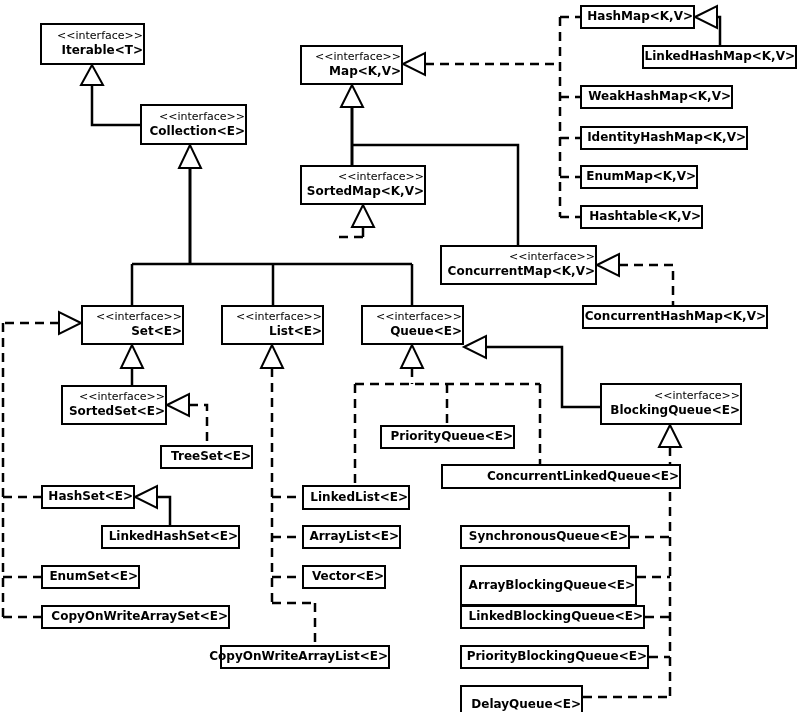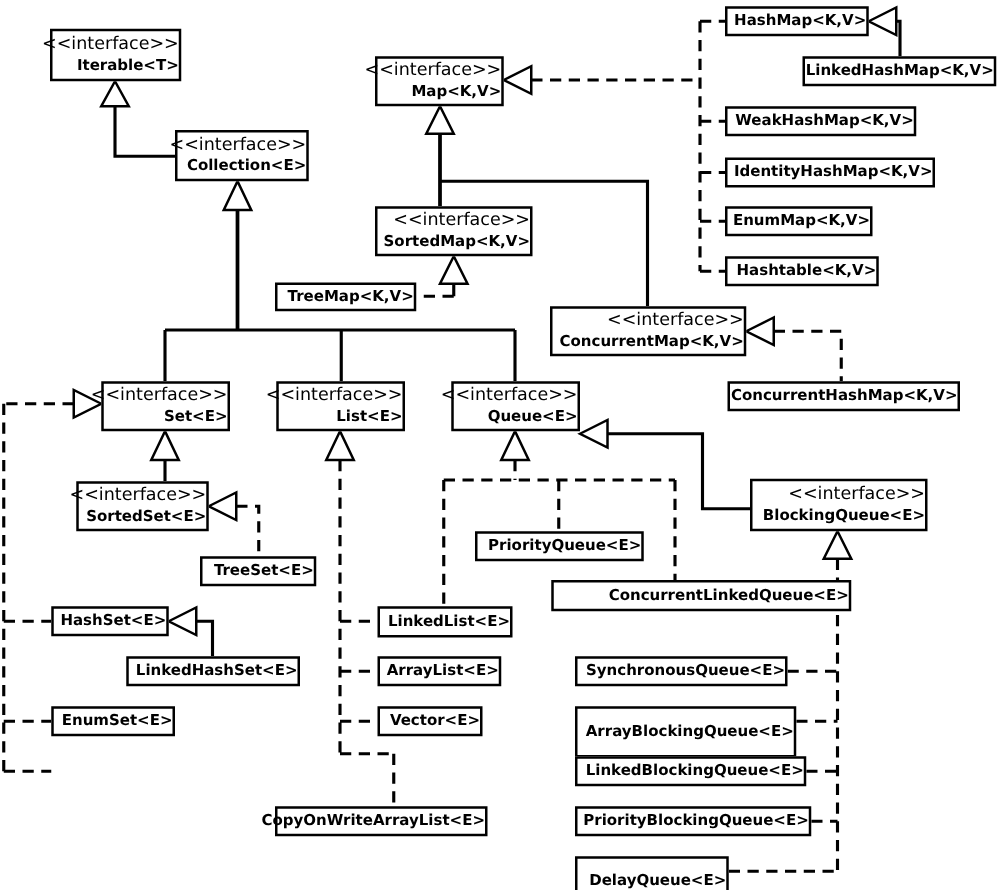--- a/index.html
+++ b/index.html
@@ -18,21 +18,21 @@
     border: 2px solid #000;
     background: #fff;
     display: flex;
     flex-direction: column;
     align-items: flex-end;
     justify-content: center;
     text-align: center;
     z-index: 2;
   }
   .node .st {
-    font-size: 14px;
+    font-size: 11px;
     font-weight: normal;
     color: #000;
     white-space: nowrap;
     line-height: 1.25;
   }
   .node .nm {
     font-size: 12px;
     font-weight: bold;
     color: #000;
     white-space: nowrap;
@@ -169,39 +169,39 @@
   </div>
   <div class="node" style="left:580px;top:165px;width:118px;height:24px">
     <div class="nm">EnumMap&lt;K,V&gt;</div>
   </div>
   <div class="node" style="left:580px;top:126px;width:168px;height:24px">
     <div class="nm">IdentityHashMap&lt;K,V&gt;</div>
   </div>
   <div class="node" style="left:580px;top:205px;width:123px;height:24px">
     <div class="nm">Hashtable&lt;K,V&gt;</div>
   </div>
-  <div class="node" style="left:220px;top:226px;width:113px;height:23px">
-    <div class="nm">TreeMap&lt;K,V&gt;</div>
-  </div>
   <div class="node" style="left:582px;top:305px;width:186px;height:24px">
     <div class="nm">ConcurrentHashMap&lt;K,V&gt;</div>
   </div>
 
   <div class="node" style="left:160px;top:445px;width:93px;height:24px">
     <div class="nm">TreeSet&lt;E&gt;</div>
   </div>
   <div class="node" style="left:41px;top:485px;width:94px;height:24px">
     <div class="nm">HashSet&lt;E&gt;</div>
   </div>
   <div class="node" style="left:41px;top:565px;width:99px;height:24px">
     <div class="nm">EnumSet&lt;E&gt;</div>
   </div>
   <div class="node" style="left:101px;top:525px;width:139px;height:24px">
     <div class="nm">LinkedHashSet&lt;E&gt;</div>
   </div>
+  <div class="node" style="left:41px;top:605px;width:189px;height:24px">
+    <div class="nm">CopyOnWriteArraySet&lt;E&gt;</div>
+  </div>
 
   <div class="node" style="left:302px;top:485px;width:108px;height:25px">
     <div class="nm">LinkedList&lt;E&gt;</div>
   </div>
   <div class="node" style="left:302px;top:525px;width:99px;height:24px">
     <div class="nm">ArrayList&lt;E&gt;</div>
   </div>
   <div class="node" style="left:302px;top:565px;width:84px;height:24px">
     <div class="nm">Vector&lt;E&gt;</div>
   </div>

